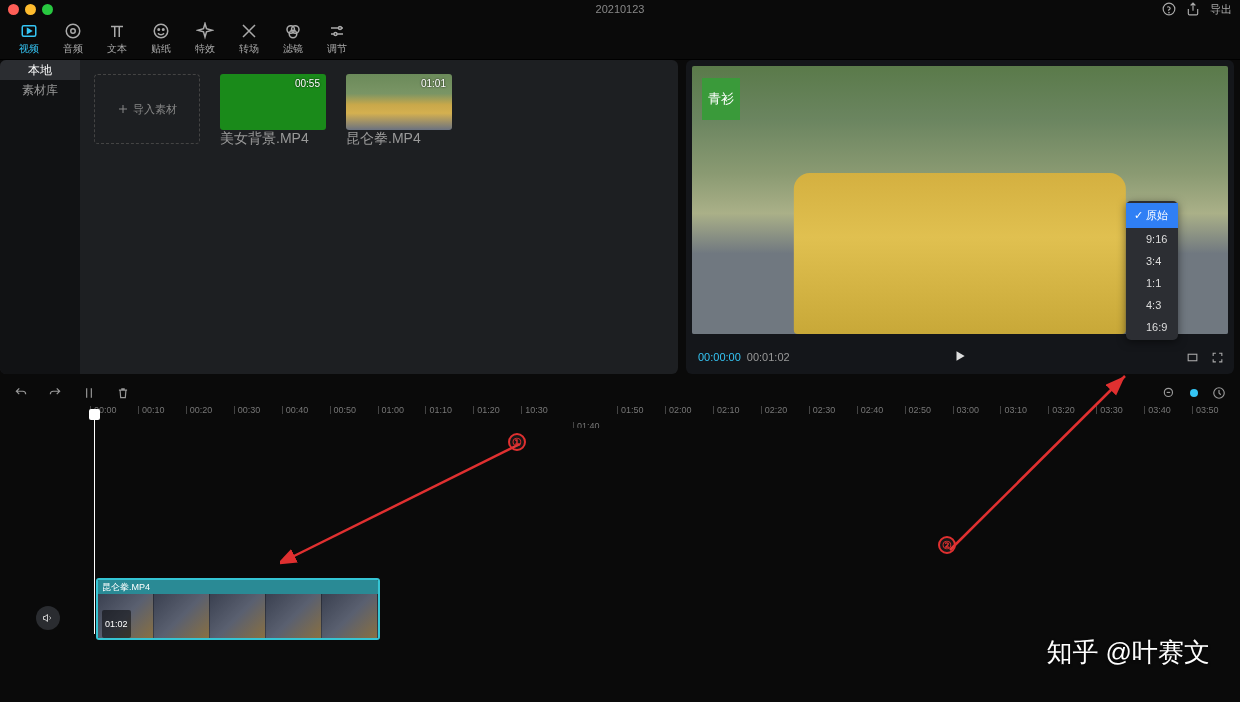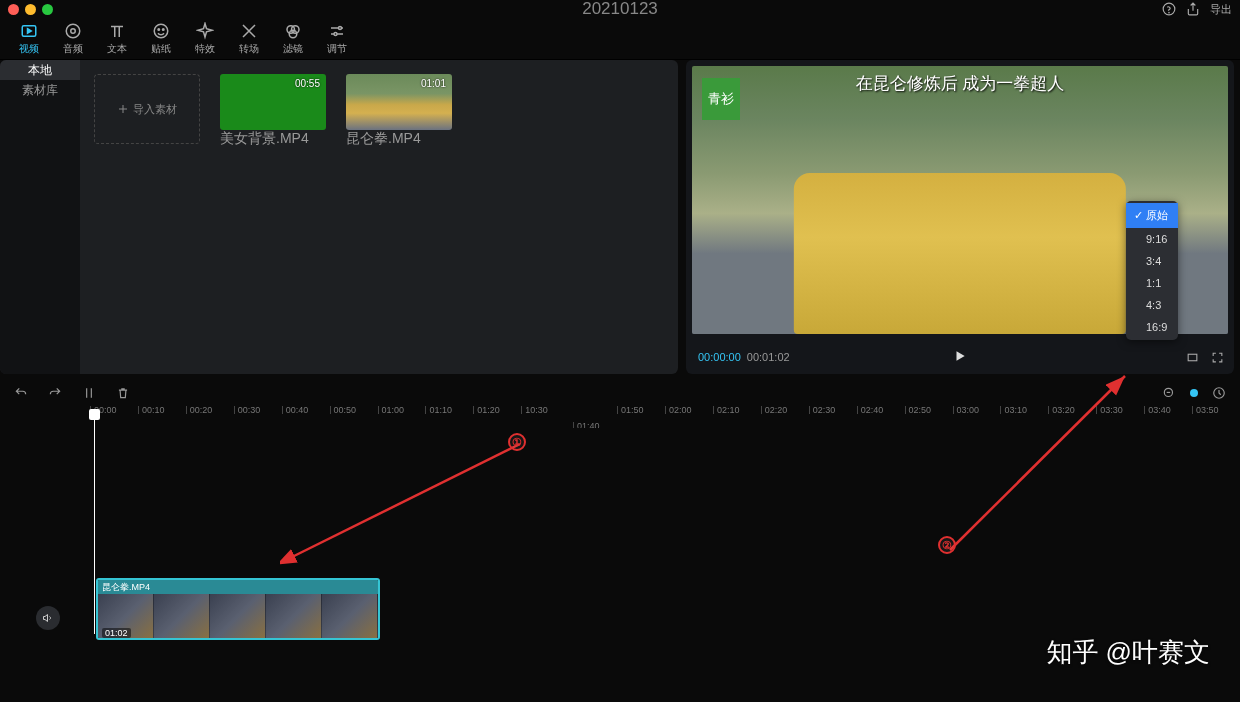--- a/index.html
+++ b/index.html
@@ -1,21 +1,21 @@
 <!DOCTYPE html>
 <html><head>
 <meta charset="utf-8">
 <style>
 *{margin:0;padding:0;box-sizing:border-box;font-family:-apple-system,BlinkMacSystemFont,"PingFang SC",sans-serif}
 body{background:#0a0a0a;color:#ccc;width:1240px;height:702px;overflow:hidden;position:relative}
 .titlebar{height:18px;display:flex;align-items:center;padding:0 8px;position:relative}
 .traffic{display:flex;gap:6px}
 .traffic span{width:11px;height:11px;border-radius:50%}
 .tred{background:#ff5f57}.tyel{background:#febc2e}.tgrn{background:#28c840}
-.titlecenter{position:absolute;left:50%;transform:translateX(-50%);font-size:17px;color:#888}
+.titlecenter{position:absolute;left:50%;transform:translateX(-50%);font-size:11px;color:#888}
 .titleright{position:absolute;right:8px;display:flex;gap:10px;align-items:center;color:#aaa;font-size:11px}
 .titleright svg{width:14px;height:14px}
 .toolbar{height:42px;display:flex;align-items:center;padding:0 8px;gap:2px;border-bottom:1px solid #000}
 .tbitem{display:flex;flex-direction:column;align-items:center;justify-content:center;width:42px;height:40px;color:#aaa;font-size:10px;cursor:pointer;border-radius:4px}
 .tbitem.active{color:#35c5f4}
 .tbitem svg{width:18px;height:18px;margin-bottom:2px}
 .mainrow{display:flex;height:320px;gap:8px;padding:0 6px 6px 0}
 .leftcol{display:flex;background:#1d1f22;border-radius:6px;flex:1;overflow:hidden}
 .sidetabs{width:80px;background:#111214;display:flex;flex-direction:column}
 .sidetab{height:20px;display:flex;align-items:center;justify-content:center;font-size:12px;color:#999;cursor:pointer}
@@ -52,21 +52,21 @@
 .tick{position:absolute;top:0;font-size:9px;color:#777;border-left:1px solid #444;height:8px;padding-left:3px;line-height:8px}
 .playhead{position:absolute;left:94px;top:414px;width:1px;height:220px;background:#fff;z-index:20}
 .playhead::before{content:"";position:absolute;top:-5px;left:-5px;width:11px;height:11px;background:#fff;border-radius:2px}
 .tracks{position:relative;height:270px;background:#0a0a0a}
 .mutebtn{position:absolute;left:36px;top:178px;width:24px;height:24px;background:#2a2c30;border-radius:50%;display:flex;align-items:center;justify-content:center;cursor:pointer}
 .mutebtn svg{width:12px;height:12px;color:#ccc}
 .clip{position:absolute;left:96px;top:150px;width:284px;height:62px;border:2px solid #35c5d4;border-radius:3px;overflow:hidden;background:#1a1c1f;cursor:pointer}
 .cliphdr{height:14px;background:#2a8a95;display:flex;align-items:center;padding:0 4px;font-size:9px;color:#fff;gap:4px}
 .clipbody{height:46px;display:flex}
 .clipframe{flex:1;background:linear-gradient(135deg,#3a4050 0%,#5a6070 50%,#8a7040 100%);border-right:1px solid rgba(0,0,0,.3);position:relative}
-.clipdur{position:absolute;bottom:2px;left:4px;font-size:9px;color:#fff;background:rgba(0,0,0,.5);padding:0 3px;border-radius:2px}
+.clipdur{position:absolute;bottom:2px;left:4px;font-size:9px;color:#fff;background:rgba(0,0,0,.5);padding:9px 3px;border-radius:2px}
 .arrow{position:absolute;pointer-events:none;z-index:40}
 .marker{width:18px;height:18px;border:2px solid #e03030;border-radius:50%;color:#e03030;font-size:11px;font-weight:700;display:flex;align-items:center;justify-content:center;background:rgba(255,255,255,0.05);position:absolute;z-index:41}
 .watermark{position:absolute;right:30px;bottom:32px;color:#fff;font-size:26px;font-weight:400;text-shadow:0 1px 3px rgba(0,0,0,.6);z-index:60;display:flex;align-items:center;gap:8px}
 </style>
 </head>
 <body>
 
 <div class="titlebar">
   <div class="traffic">
     <span class="tred"></span>
@@ -175,21 +175,20 @@
     </div>
   </div>
 
   <div class="preview">
     <div class="previewvid">
       <div class="road"></div>
       <div class="roadline" style="left:30%"></div>
         <div class="roadline" style="left:70%"></div>
       <div class="taxicab"></div>
       <div class="greentag">青衫</div>
-      <div class="subtitle">在昆仑修炼后 成为一拳超人</div>
     </div>
     <div class="pvcontrols">
       <span class="pvtime">00:00:00</span>
       <span class="pvdur">00:01:02</span>
       <span class="pvplay"><svg width="14" height="14" viewBox="0 0 24 24" fill="currentColor">
             <polygon points="6,4 20,12 6,20"></polygon>
           </svg></span>
       <div class="pvright">
         <svg viewBox="0 0 24 24" fill="none" stroke="currentColor" stroke-width="2">
             <rect x="4" y="6" width="16" height="12"></rect>

